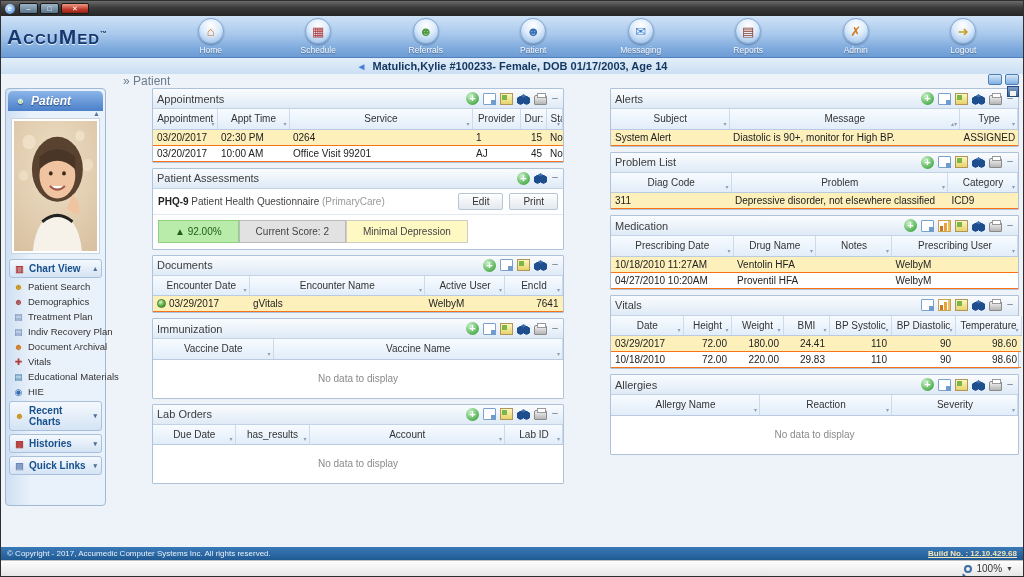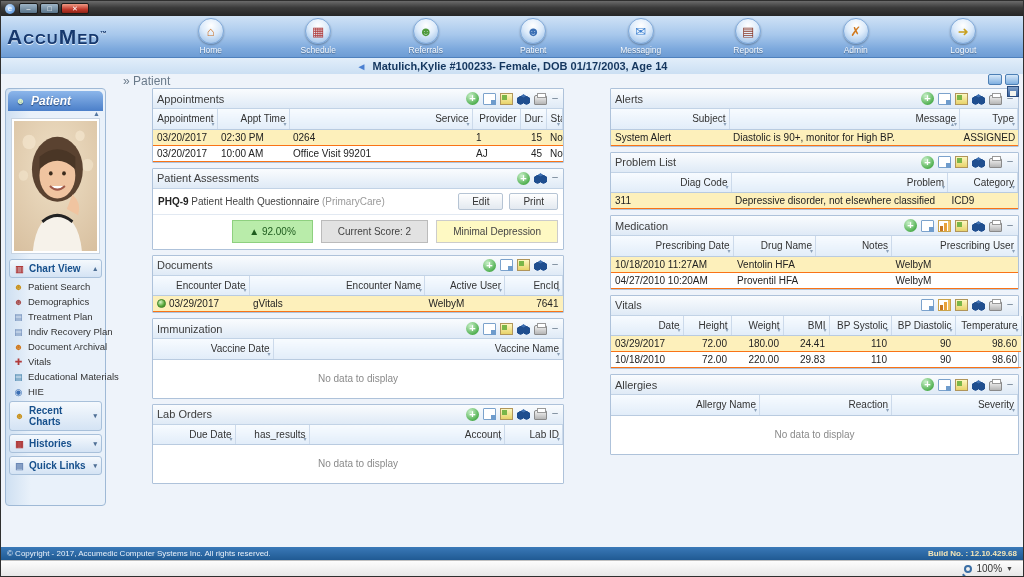--- a/index.html
+++ b/index.html
@@ -94,48 +94,48 @@
   .ic-print::after { content:""; position:absolute; left:2px; top:-3px; width:7px; height:3px; background:#fff; border:1px solid #999; }
   .ic-chart { background:#fff; border:1px solid #caa34a;
               background-image:linear-gradient(#c87820,#c87820),linear-gradient(#e8a23c,#e8a23c),linear-gradient(#f0c060,#f0c060);
               background-size:3px 5px,3px 8px,3px 10px; background-position:1px bottom,5px bottom,9px bottom;
               background-repeat:no-repeat; }
   .ic-min { width:8px; color:#66778a; font-size:10px; line-height:10px; text-align:center; }
 
   
   table.grid { width:100%; border-collapse:collapse; table-layout:fixed; }
   .grid th { background:linear-gradient(#f7fbff,#e2edf9); border-right:1px solid #ccdaeb; border-bottom:1px solid #b9cbe0;
-             font-weight:normal; text-align:right; padding:3px 3px 3px 4px; font-size:10px; color:#333;
+             font-weight:normal; text-align:center; padding:3px 3px 3px 4px; font-size:10px; color:#333;
              height:20px; overflow:hidden; white-space:nowrap; position:relative; cursor:pointer; }
   .grid th .flt { position:absolute; right:2px; bottom:2px; font-size:6px; color:#8ba0b8; }
   .grid td { font-size:10px; color:#222; padding:2px 4px; border-bottom:1px solid #f97316;
              overflow:hidden; white-space:nowrap; height:14px; }
   .grid tr.hl td { background:#fdf0bb; }
   .grid td.num { text-align:right; }
   .empty { text-align:center; font-size:10px; color:#8a8a8a; padding:13px 0 14px 0; }
   .orb-dot { width:9px; height:9px; border-radius:50%; display:inline-block; margin-right:3px; vertical-align:-1px;
              background:radial-gradient(circle at 35% 30%,#d8f5c8,#57a839 60%,#2f7a1e); border:1px solid #4a8a30; }
 
   
   .assess-row1 { display:flex; align-items:center; gap:6px; padding:4px 5px; border-bottom:1px solid #e2e9f2; }
   .assess-name { flex:1; font-size:10px; color:#444; }
   .assess-name b { color:#222;text-align:center; }
   .assess-name .muted { color:#999; }
   .btn { background:linear-gradient(#fefefe,#e3e9f0); border:1px solid #b6c4d4; border-radius:2px;
          padding:2px 13px; font-size:10px; color:#333; cursor:pointer; }
-  .badges { display:flex; gap:8px; padding:5px 5px 6px 5px;justify-content:flex-end; }
+  .badges { display:flex; padding:5px 5px 6px 5px; }
   .badge { font-size:10px; padding:5px 16px; border:1px solid #ccc; }
   .badge.green { background:#b9ecaa; border-color:#8ed07f; color:#1e5c1e; }
   .badge.gray  { background:#e2e2e2; border-color:#bbb; color:#444; }
   .badge.white { background:#fef9c3; color:#444; }
 
   
   .footbar { height:13px; flex:none; display:flex; align-items:center; justify-content:space-between; padding:0 6px;
              background:linear-gradient(#3a79b8,#205a93); color:#e9f1fa; font-size:8px; }
-  .footbar .build { color:#f4e6b8; font-weight:bold; }
+  .footbar .build { color:#f4e6b8; font-weight:bold;text-decoration:underline; }
   .statusbar { height:16px; flex:none; display:flex; align-items:center; justify-content:flex-end; gap:4px;
                padding:0 10px; background:linear-gradient(#fdfdfd,#e7e7e7); border-top:1px solid #c0c0c0;
                font-size:10px; color:#333; }
   .mag { width:8px; height:8px; border:2px solid #3a6ea5; border-radius:50%; position:relative; display:inline-block; }
   .mag::after { content:""; position:absolute; width:5px; height:2px; background:#3a6ea5;
                 transform:rotate(45deg); left:-4px; top:8px; }
   .zcar { font-size:7px; color:#444; }
 </style>
 </head>
 <body>

